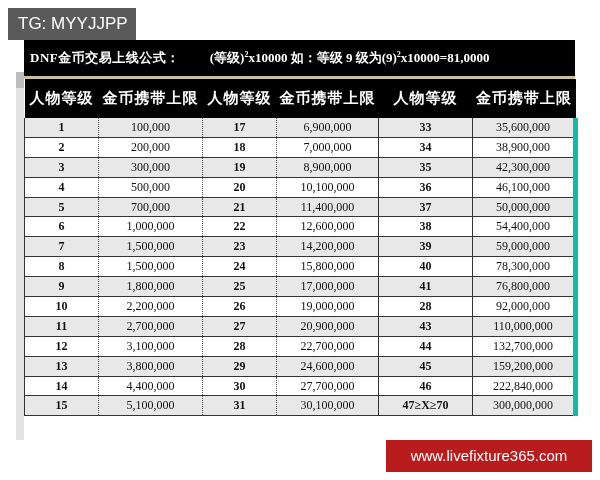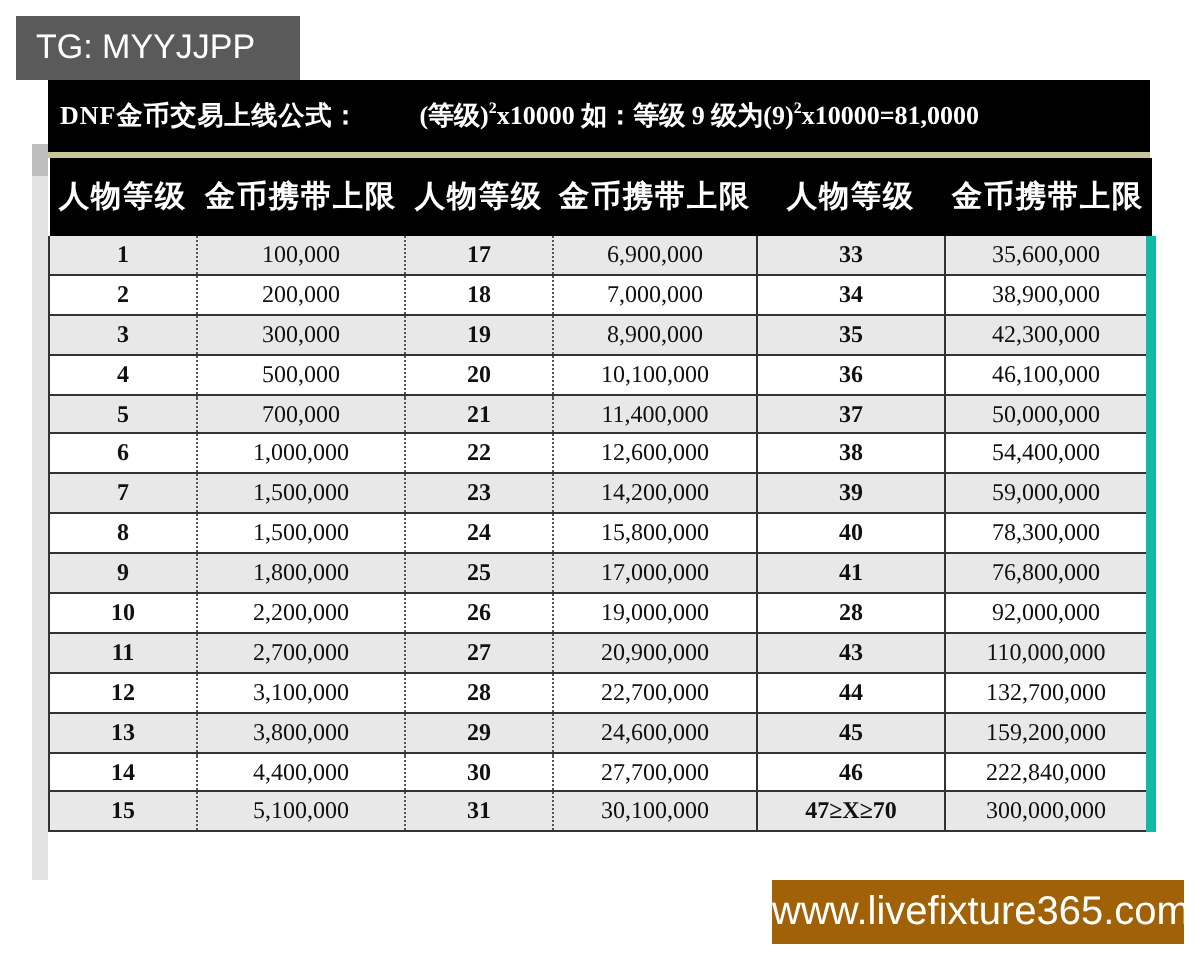--- a/index.html
+++ b/index.html
@@ -1,37 +1,37 @@
 <!DOCTYPE html>
 <html><head>
 <meta charset="utf-8">
 <style>
   html, body { margin:0; padding:0; }
   body { width:600px; height:480px; background:#ffffff; position:relative; overflow:hidden; font-family:"Liberation Serif", "DejaVu Serif", serif; }
-  .tg-badge { position:absolute; left:8px; top:8px; width:142px; height:32px; background:#5a5a5a; color:#ffffff; font-family:"Liberation Sans", "DejaVu Sans", sans-serif; font-size:17px; line-height:32px; padding-left:10px; box-sizing:border-box; z-index:3; }
+  .tg-badge { position:absolute; left:8px; top:8px; width:128px; height:32px; background:#5a5a5a; color:#ffffff; font-family:"Liberation Sans", "DejaVu Sans", sans-serif; font-size:17px; line-height:32px; padding-left:10px; box-sizing:border-box; z-index:3; }
   .left-strip { position:absolute; left:16px; top:72px; width:8px; height:368px; background:#e3e3e3; }
   .left-strip-dark { position:absolute; left:16px; top:72px; width:8px; height:16px; background:#bdbdbd; }
   .sheet { position:absolute; left:24px; top:40px; width:551px; }
   .title-bar { height:36px; background:#000000; color:#ffffff; font-size:13px; font-weight:bold; display:flex; align-items:center; padding-left:6px; box-sizing:border-box; white-space:nowrap; }
   .title-bar .label { margin-right:30px; letter-spacing:0.5px; }
   .title-bar sup { font-size:8px; }
   .cream-line { height:3px; background:#c8c39a; }
   table { border-collapse:collapse; width:551px; table-layout:fixed; }
   thead th { background:#000000; color:#ffffff; height:39px; font-size:15px; font-weight:bold; letter-spacing:1px; padding:0; }
   tbody td { height:18.9px; font-size:12px; text-align:center; padding:0; border-bottom:1px solid #333; color:#111; }
   tbody tr:nth-child(odd) td { background:#e8e8e8; }
   tbody tr:nth-child(even) td { background:#ffffff; }
   td.lvl { font-weight:bold; }
   td.c1 { border-left:1px solid #333; border-right:1px dotted #555; }
   td.c2 { border-right:1px dotted #555; }
   td.c3 { border-right:1px dotted #555; }
   td.c4 { border-right:1px solid #333; }
   td.c5 { border-right:1px solid #333;text-align:center; }
   td.c6 { border-right:5px solid #14b8a6;margin-left:44px; }
-  .watermark { position:absolute; left:386px; top:440px; width:206px; height:32px; background:#a16207; color:#ffffff; font-family:"Liberation Sans", "DejaVu Sans", sans-serif; font-size:20px; line-height:32px; text-align:center; z-index:3; }
+  .watermark { position:absolute; left:386px; top:440px; width:206px; height:32px; background:#b91c1c; color:#ffffff; font-family:"Liberation Sans", "DejaVu Sans", sans-serif; font-size:15px; line-height:32px; text-align:center; z-index:3; }
 </style>
 </head>
 <body>
 
 <div class="tg-badge">TG: MYYJJPP</div>
 <div class="left-strip"></div>
 <div class="left-strip-dark"></div>
 
 <div class="sheet">
   <div class="title-bar">

